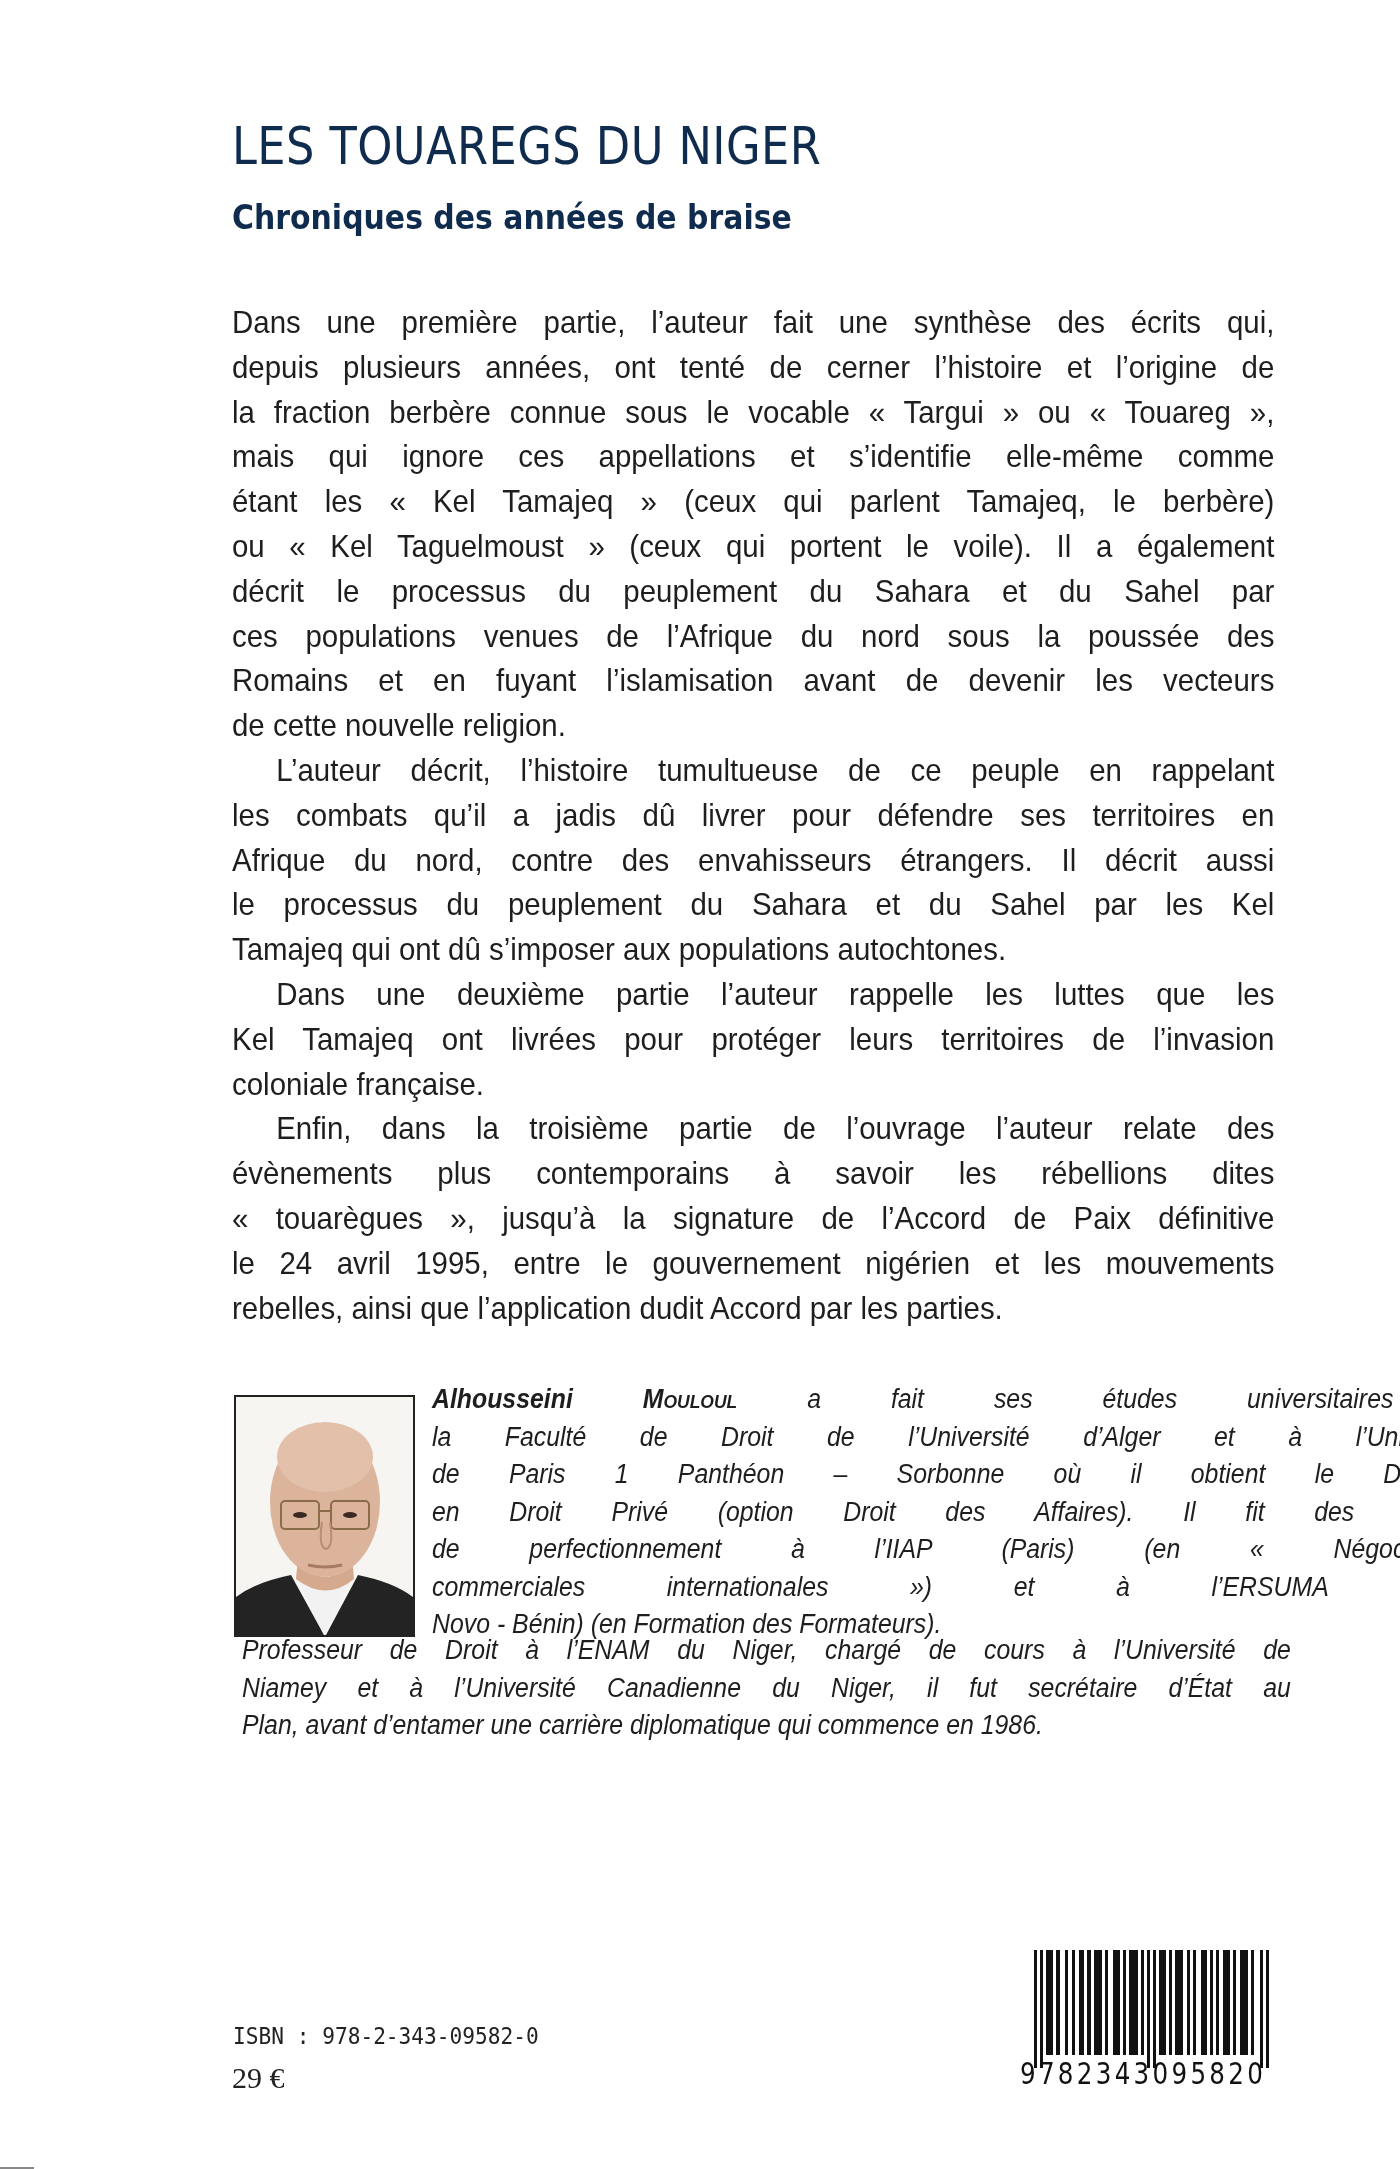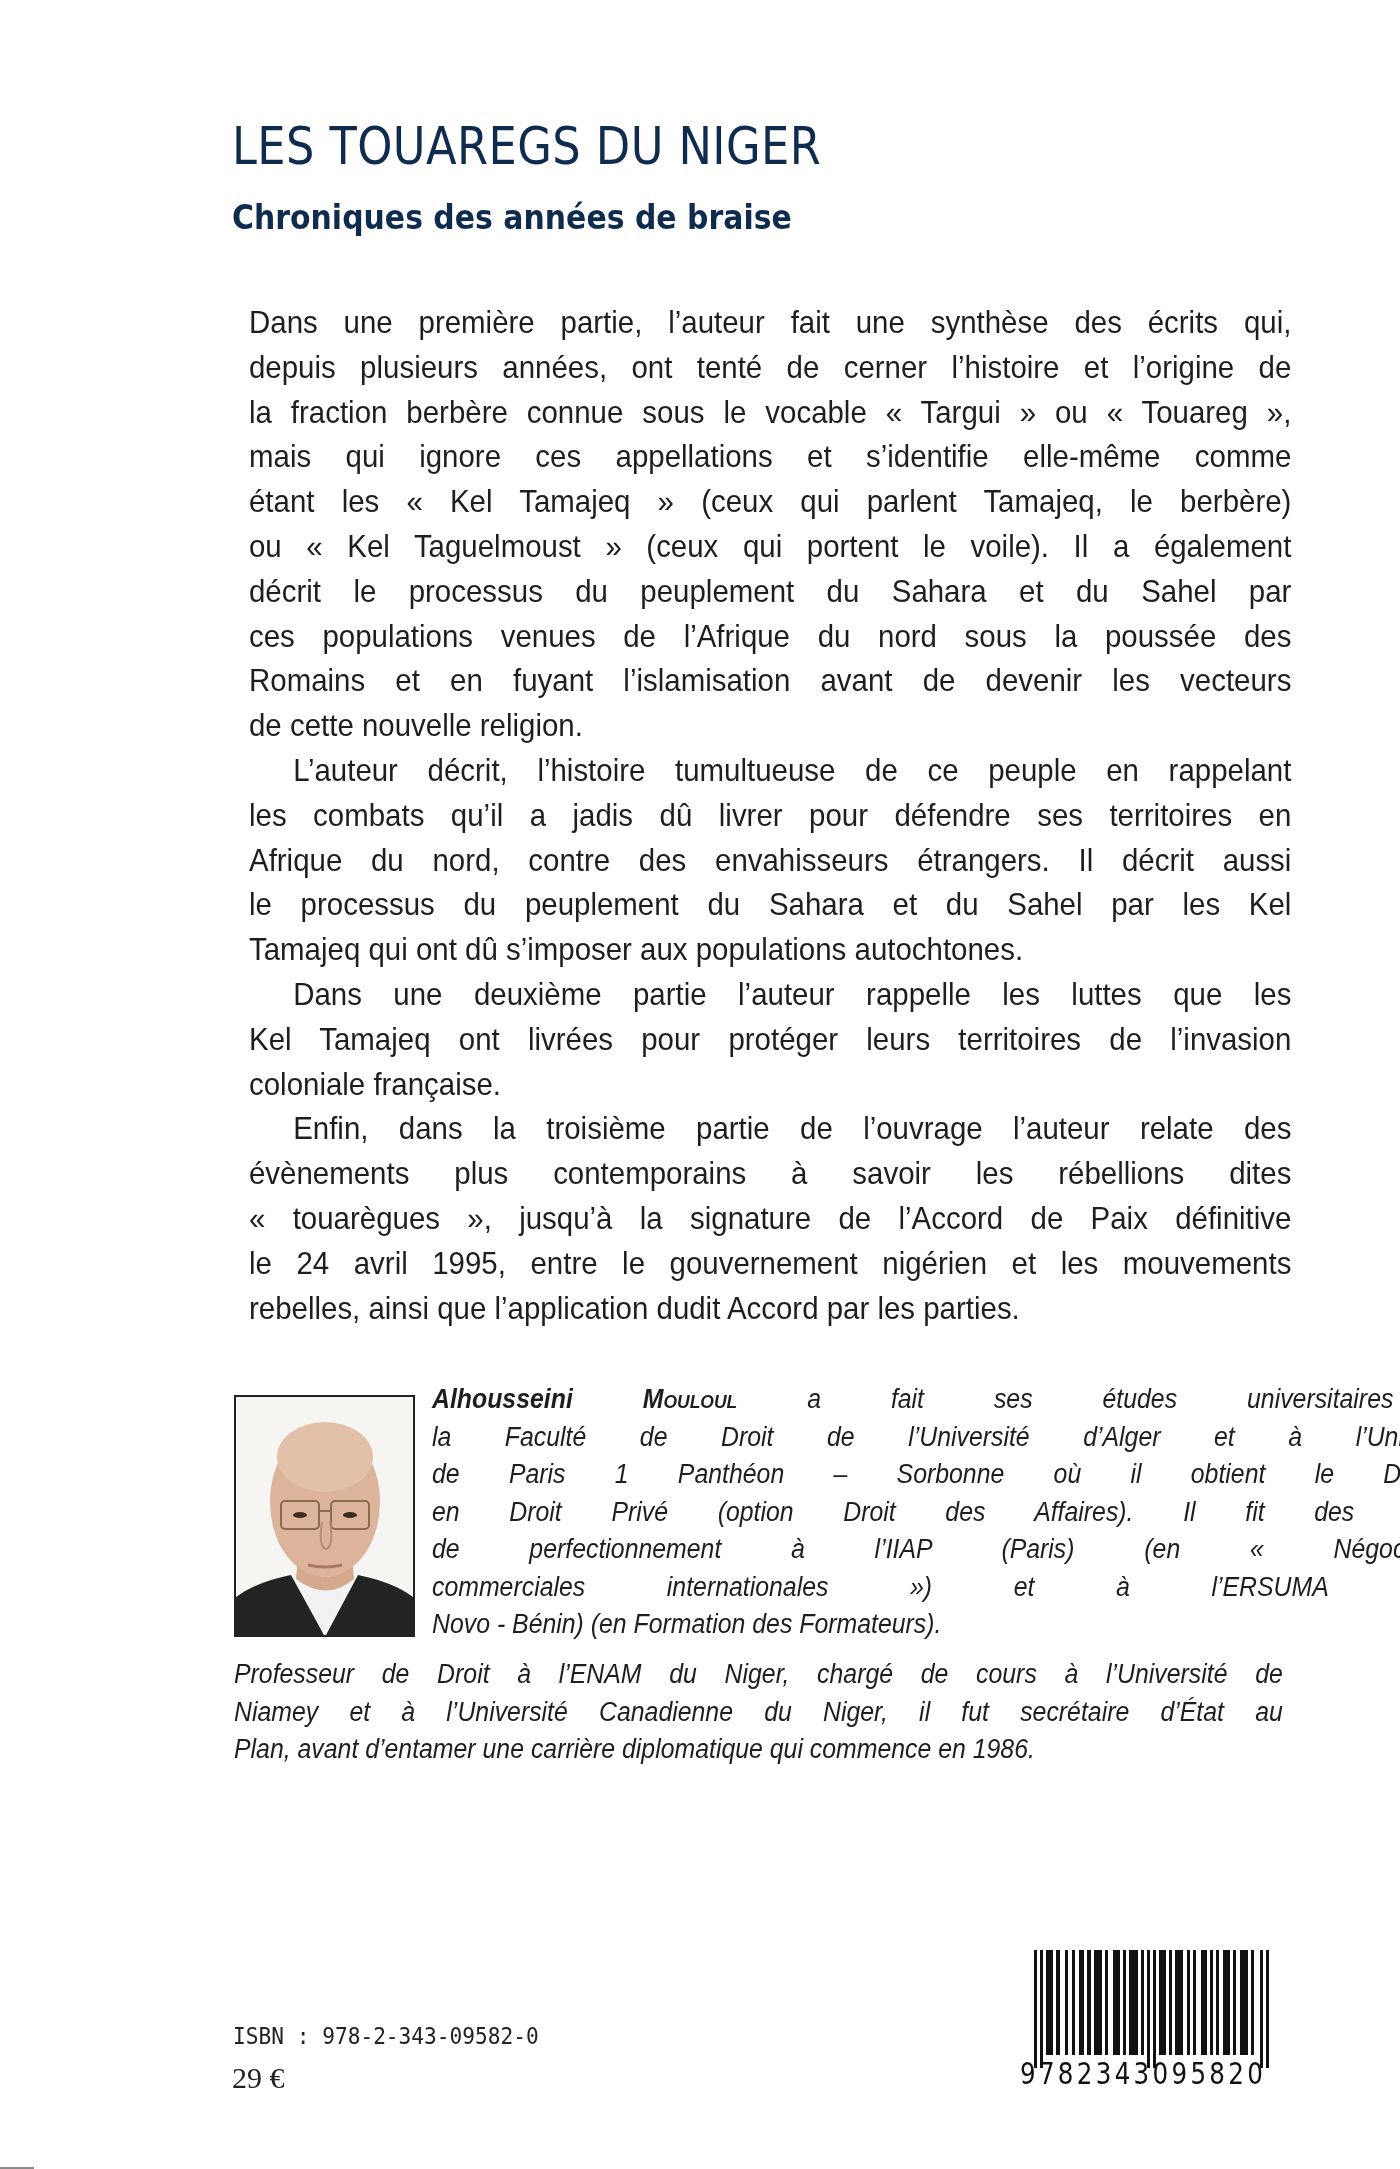--- a/index.html
+++ b/index.html
@@ -1,27 +1,27 @@
 <!DOCTYPE html>
 <html><head>
 <meta charset="utf-8">
 <style>
   html, body { margin: 0; padding: 0; background: #ffffff; }
   body { width: 1400px; height: 2169px; position: relative; overflow: hidden; font-family: "Liberation Sans", sans-serif; color: #1e1e1e; }
   .title { position: absolute; left: 232px; top: 120px; font-family: "DejaVu Sans", sans-serif; font-weight: normal; font-size: 52px; color: #0f2c4f; letter-spacing: 0.5px; transform: scaleX(0.86); transform-origin: left top; white-space: nowrap; margin: 0; line-height: 1; }
   .subtitle { position: absolute; left: 232px; top: 200px; font-family: "DejaVu Sans", sans-serif; font-size: 34px; color: #0f2c4f; transform: scaleX(0.88); transform-origin: left top; white-space: nowrap; margin: 0; line-height: 1; }
-  .body { position: absolute; left: 249px; top: 300px; width: 1042px; }
+  .body { position: absolute; left: 232px; top: 300px; width: 1042px; }
   .line { display: block; font-size: 32px; line-height: 44.8px; height: 44.8px; white-space: nowrap; text-align: justify; text-align-last: justify; transform: scaleX(0.92); transform-origin: left center; width: 1133px; }
   .line.last { text-align-last: left; }
   .line.indent { padding-left: 48px; width: 1085px; }
   .bio-wrap { position: absolute; left: 234px; top: 1395px; }
   .photo { position: absolute; left: 0; top: 0; width: 177px; height: 238px; border: 2px solid #222; background: #f5f4f0; overflow: hidden; }
   .bio { position: absolute; left: 198px; top: -14px; width: 1045px; }
   .bio .line { font-style: italic; font-size: 27px; line-height: 37.5px; height: 37.5px; width: 1136px; }
-  .bio-full { position: absolute; left: 234px; top: 1632px; margin-top: 24px; }
+  .bio-full { position: absolute; left: 242px; top: 1632px; }
   .bio-full .line { font-style: italic; font-size: 27px; line-height: 37.5px; height: 37.5px; width: 1140px; }
   .author-name { font-weight: bold; }
   .author-surname { font-weight: bold; font-variant: small-caps; }
   .isbn { position: absolute; left: 233px; top: 2023px; font-family: "DejaVu Sans Mono", monospace; font-size: 23px; color: #222; transform: scaleX(0.92); transform-origin: left top; white-space: nowrap; }
   .price { position: absolute; left: 232px; top: 2061px; font-family: "Liberation Serif", serif; font-size: 30px; color: #222; white-space: nowrap; }
   .barcode { position: absolute; left: 1034px; top: 1950px; width: 236px; height: 118px; }
   .barcode svg { display: block; }
   .barcode-digits { position: absolute; left: 1020px; top: 2056px; font-family: "DejaVu Sans", sans-serif; font-size: 30px; color: #111; letter-spacing: 4px; white-space: nowrap; transform: scaleX(0.82); transform-origin: left top; }
   .corner-mark { position: absolute; left: 0; top: 2167px; width: 34px; height: 2px; background: #888; }
 </style>

